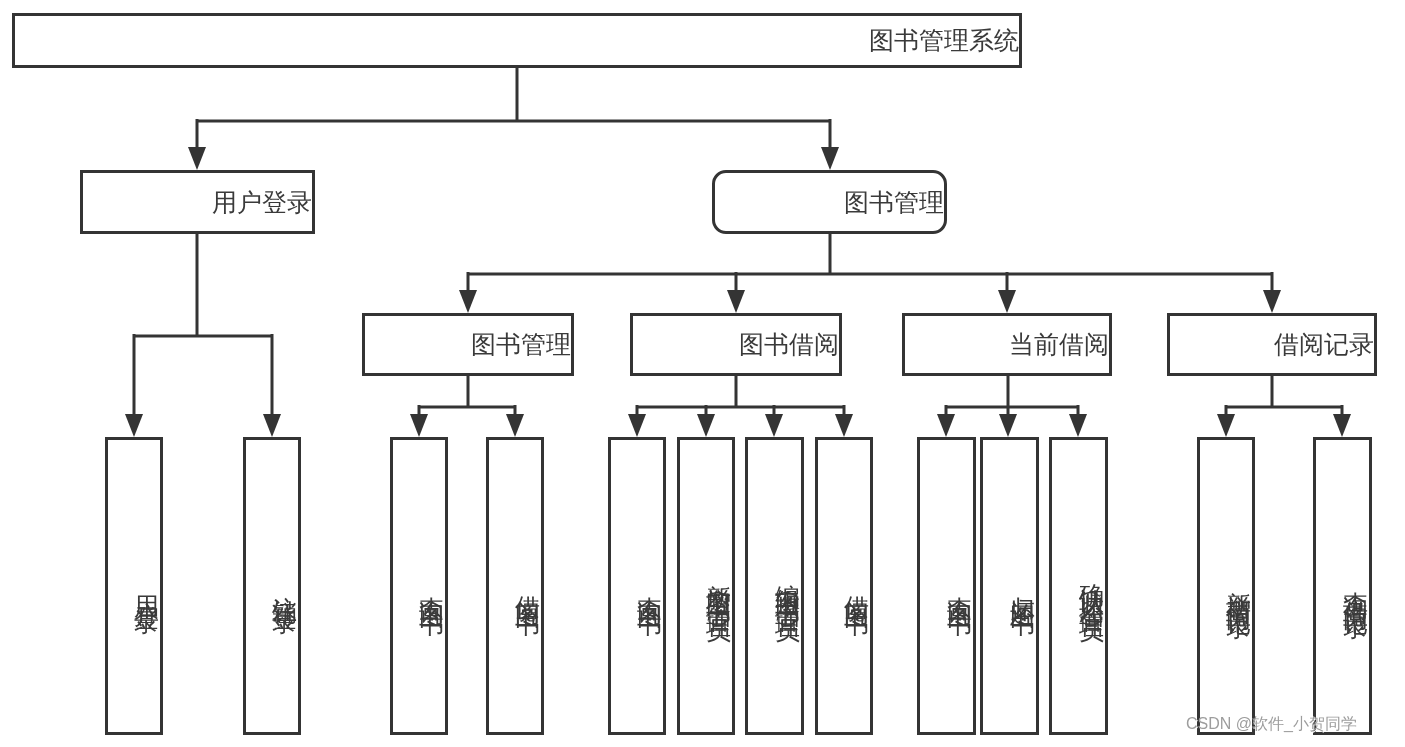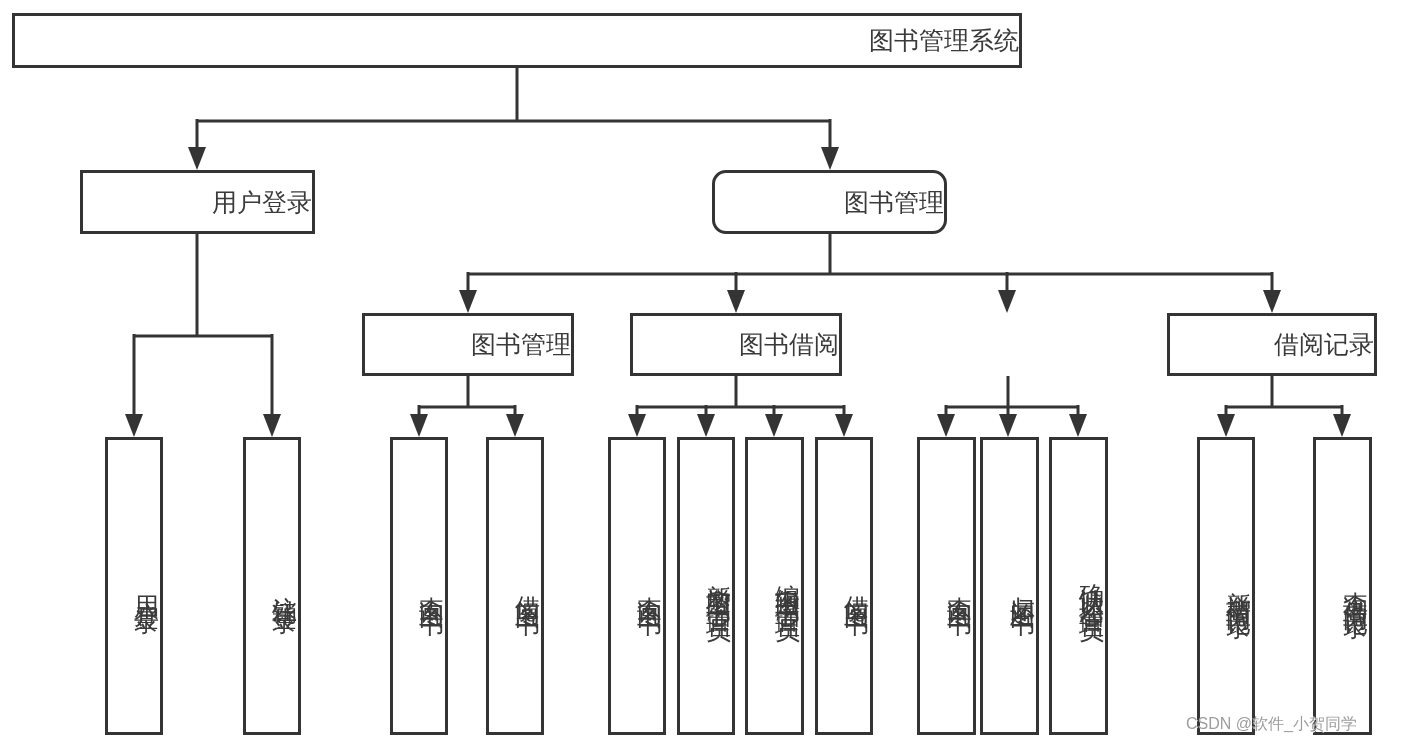--- a/index.html
+++ b/index.html
@@ -95,20 +95,23 @@
   <div class="node" style="left:712px; top:170px; width:235px; height:64px;border-radius:14px;">
     <span>图书管理</span>
   </div>
 
   <div class="node" style="left:362px; top:313px; width:212px; height:63px;">
     <span>图书管理</span>
   </div>
   <div class="node" style="left:630px; top:313px; width:212px; height:63px;padding-left:44px;">
     <span>图书借阅</span>
   </div>
+  <div class="node" style="left:902px; top:313px; width:210px; height:63px;">
+    <span>当前借阅</span>
+  </div>
   <div class="node" style="left:1167px; top:313px; width:210px; height:63px;">
     <span>借阅记录</span>
   </div>
 
   <div class="node leaf" style="left:105px; top:437px; width:58px; height:298px;">
     <span>用户登录</span>
   </div>
   <div class="node leaf" style="left:243px; top:437px; width:58px; height:298px;">
     <span>注销登录</span>
   </div>

